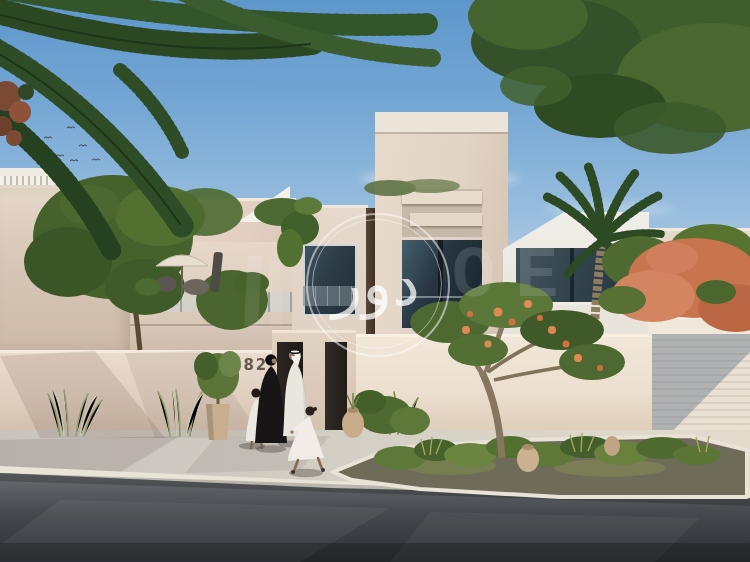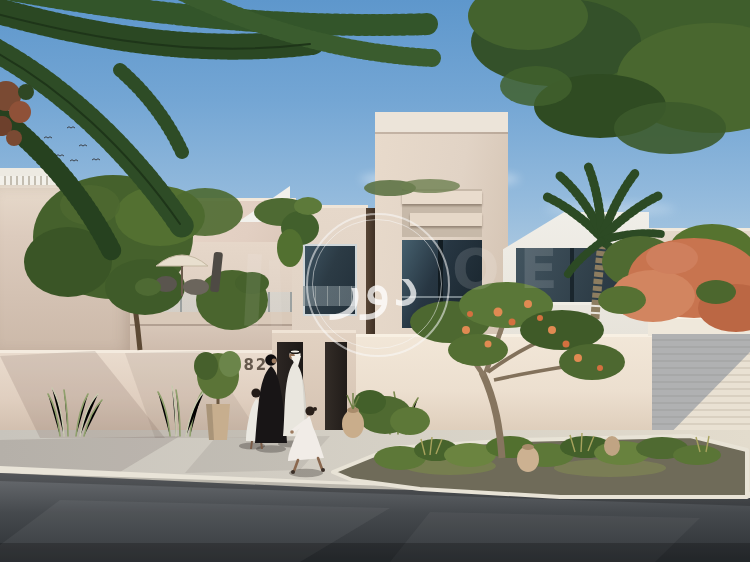--- a/index.html
+++ b/index.html
@@ -360,18 +360,18 @@
         <circle cx="2" cy="126" r="10" fill="#6d402c"></circle>
       <circle cx="26" cy="92" r="8" fill="#2f4724"></circle>
         <circle cx="14" cy="138" r="8" fill="#7a4a33"></circle>
     </g>
   </svg>
 
   <div>
     <div class="watermark-circle" style="left:306px;top:213px;width:140px;height:140px;border:2px solid rgba(250,250,250,.55);"></div>
     <div class="watermark-circle" style="left:312px;top:219px;width:128px;height:128px;border:1.5px solid rgba(250,250,250,.5);"></div>
     <div class="callig" style="left:318px;top:236px;width:116px;font-size:62px;line-height:96px;text-align:center;">دور</div>
-    <div class="faint-letters" style="left:452px;top:236px;font-size:56px;">OE</div>
+    <div class="faint-letters" style="left:452px;top:236px;font-size:72px;font-family:Liberation Mono, monospace;">OE</div>
     <div class="abs" style="left:246px;top:254px;width:14px;height:72px;background:rgba(255,255,255,.09);transform:rotate(3deg);"></div>
     <div class="abs" style="left:270px;top:260px;width:11px;height:66px;background:rgba(255,255,255,.07);transform:rotate(-2deg);"></div>
   </div>
 
 </div>
 
 </body></html>

